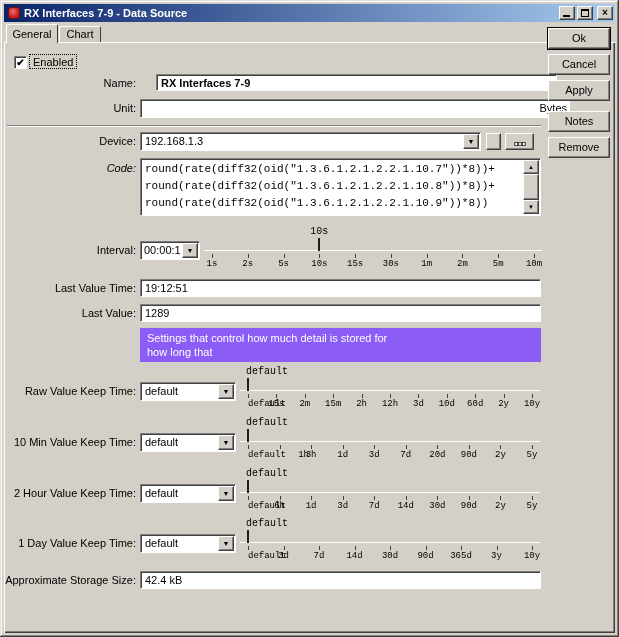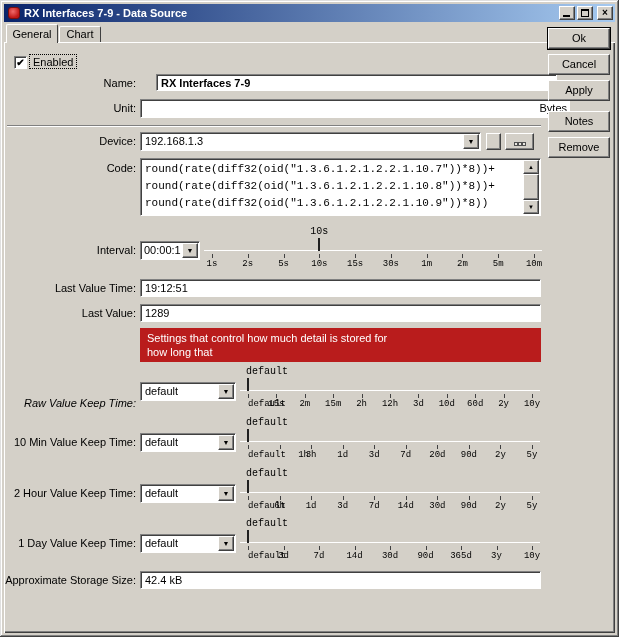--- a/index.html
+++ b/index.html
@@ -99,21 +99,21 @@
   .sb-btn { position:absolute; left:0; width:16px; height:14px; background:#d4d0c8;
     border:1px solid; border-color:#fff #404040 #404040 #fff; box-shadow: inset -1px -1px 0 #808080;
     font-size:6px; text-align:center; line-height:12px; }
   .sb-btn.up { top:0; } .sb-btn.down { bottom:0; }
   .sb-thumb { position:absolute; left:0; top:14px; bottom:14px; width:16px; background:#d4d0c8;
     border:1px solid; border-color:#fff #404040 #404040 #fff; box-shadow: inset -1px -1px 0 #808080; }
 
   .separator { position:absolute; left:7px; top:125px; width:534px; height:2px; z-index:2;
     border-top:1px solid #808080; border-bottom:1px solid #fff; }
 
-  .infobox { position:absolute; z-index:2; background:#b91c1c; color:#fff;
+  .infobox { position:absolute; z-index:2; background:#8b5cf6; color:#fff;
     padding:3px 0 0 7px; font-size:11px; line-height:14px; }
 
   .slider { position:absolute; z-index:2; height:44px; }
   .sl-track { position:absolute; left:0; right:0; top:24px; height:1px; background:#808080;
     border-bottom:1px solid #fff; }
   .sl-tick { position:absolute; top:28px; width:1px; height:4px; background:#404040; }
   .sl-ticklabel { position:absolute; top:33px; transform:translateX(-50%); white-space:nowrap;
     font-family:"Liberation Mono","DejaVu Sans Mono",monospace; font-size:9px; }
   .sl-ticklabel.la { transform:none; }
   .sl-value { position:absolute; top:0; transform:translateX(-50%); white-space:nowrap;
@@ -174,21 +174,21 @@
   <div class="row-label" style="top:132px;">Device:</div>
   <div class="dropdown" style="left:140px; top:132px; width:341px; height:19px;">
     <span class="dd-value">192.168.1.3</span>
     <span class="dd-btn">▼</span>
   </div>
   <div class="mini-btn" style="left:486px; top:133px; width:15px; height:17px;"></div>
   <div class="mini-btn" style="left:505px; top:133px; width:29px; height:17px;">
     <span><span class="dot-sq"></span><span class="dot-sq"></span><span class="dot-sq"></span></span>
   </div>
 
-  <div class="row-label" style="top:159px;">Code:</div>
+  <div class="row-label" style="top:159px;font-style:italic;">Code:</div>
   <div class="codebox" style="left:140px; top:158px; width:401px; height:58px;">
     <div class="code-lines">
       <div class="code-line">round(rate(diff32(oid("1.3.6.1.2.1.2.2.1.10.7"))*8))+</div>
       <div class="code-line">round(rate(diff32(oid("1.3.6.1.2.1.2.2.1.10.8"))*8))+</div>
       <div class="code-line">round(rate(diff32(oid("1.3.6.1.2.1.2.2.1.10.9"))*8))</div>
     </div>
     <div class="scrollbar">
       <div class="sb-btn up">▲</div>
       <div class="sb-thumb"></div>
       <div class="sb-btn down">▼</div>
@@ -230,21 +230,21 @@
   <div class="rofield" style="left:140px; top:279px; width:401px; height:18px;">19:12:51</div>
 
   <div class="row-label" style="top:304px;">Last Value:</div>
   <div class="rofield" style="left:140px; top:304px; width:401px; height:18px;">1289</div>
 
   <div class="infobox" style="left:140px; top:328px; width:401px; height:34px;">
     <div>Settings that control how much detail is stored for</div>
     <div>how long that</div>
   </div>
 
-  <div class="row-label" style="top:394px;font-style:italic;">Raw Value Keep Time:</div>
+  <div class="row-label" style="top:382px;">Raw Value Keep Time:</div>
   <div class="dropdown" style="left:140px; top:382px; width:96px; height:19px;">
     <span class="dd-value">default</span>
     <span class="dd-btn">▼</span>
   </div>
   <div class="slider" style="left:240px; top:366px; width:300px;">
       <div class="sl-track"></div>
       <div class="sl-tick" style="left: 8px;"></div>
       <div class="sl-ticklabel la" style="left: 8px;">default</div>
       <div class="sl-tick" style="left: 36.4px;"></div>
       <div class="sl-ticklabel" style="left: 36.4px;">15s</div>

